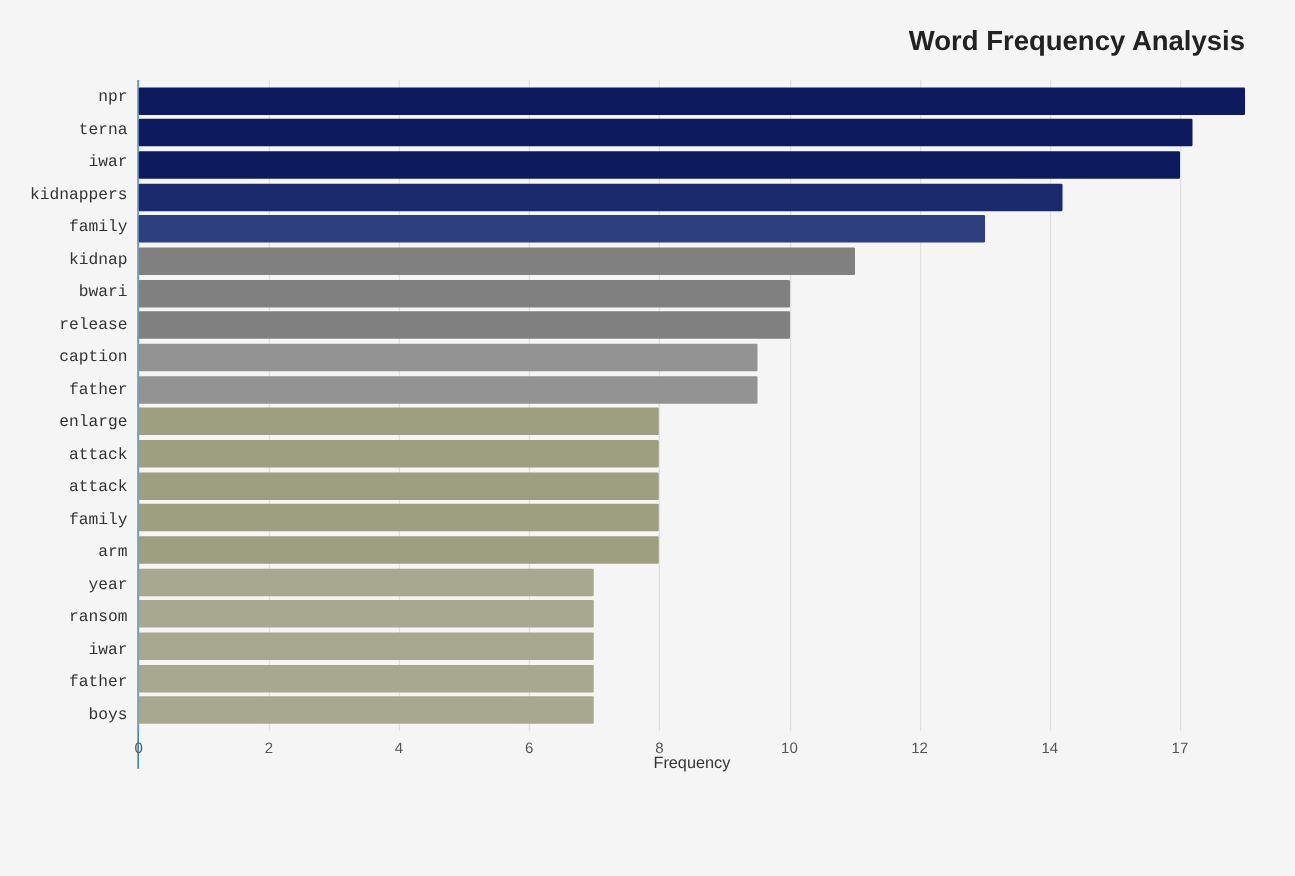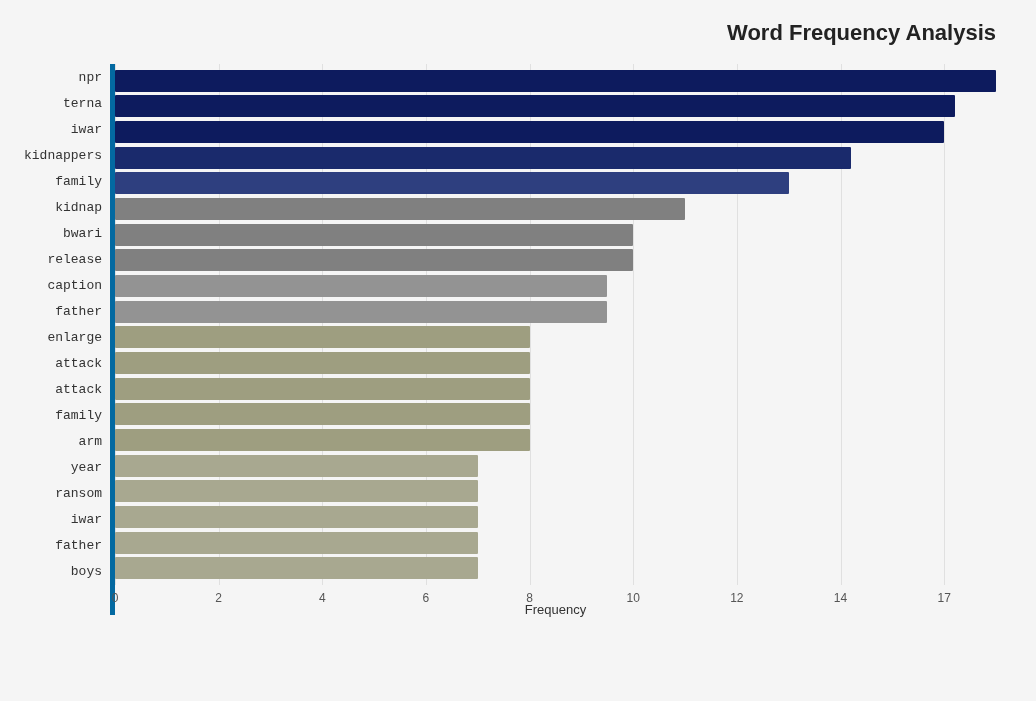--- a/index.html
+++ b/index.html
@@ -51,21 +51,21 @@
     }
     .plot-area {
       flex: 1;
       display: flex;
       flex-direction: column;
       position: relative;
     }
     .bars-section {
       flex: 1;
       position: relative;
-      border-left: 5px solid #0369a1;
+      border-left: 1px solid #0369a1;
     }
     .grid-lines {
       position: absolute;
       top: 0;
       left: 0;
       right: 0;
       bottom: 30px;
       display: flex;
       flex-direction: row;
     }

